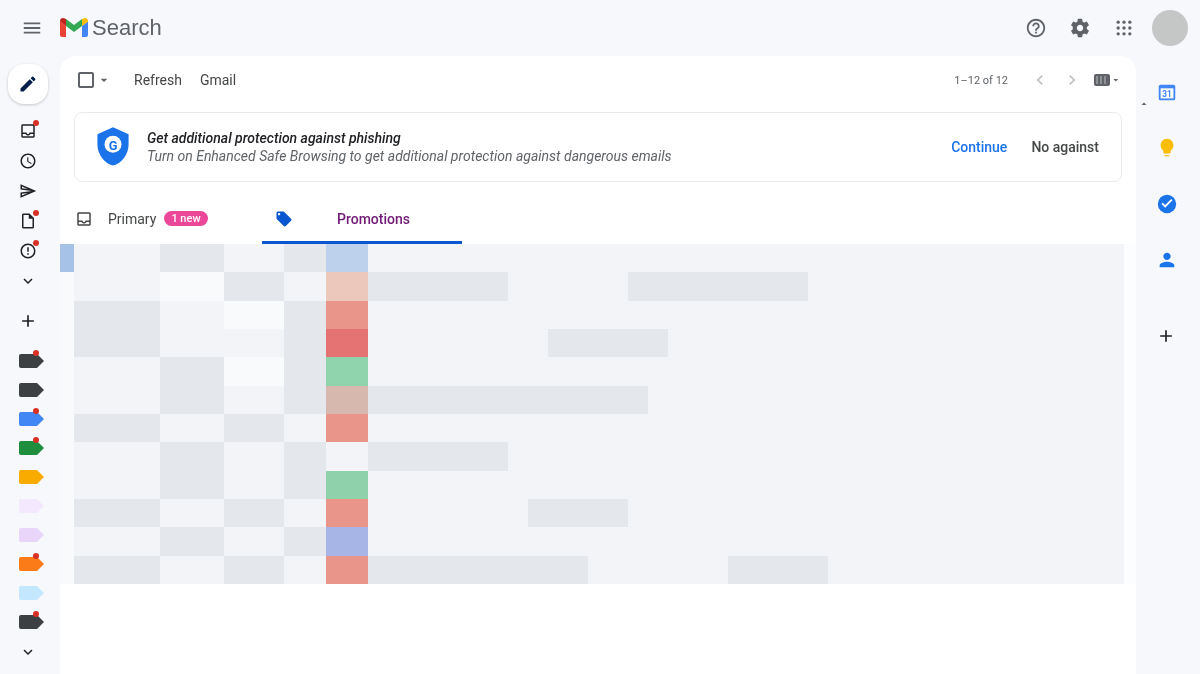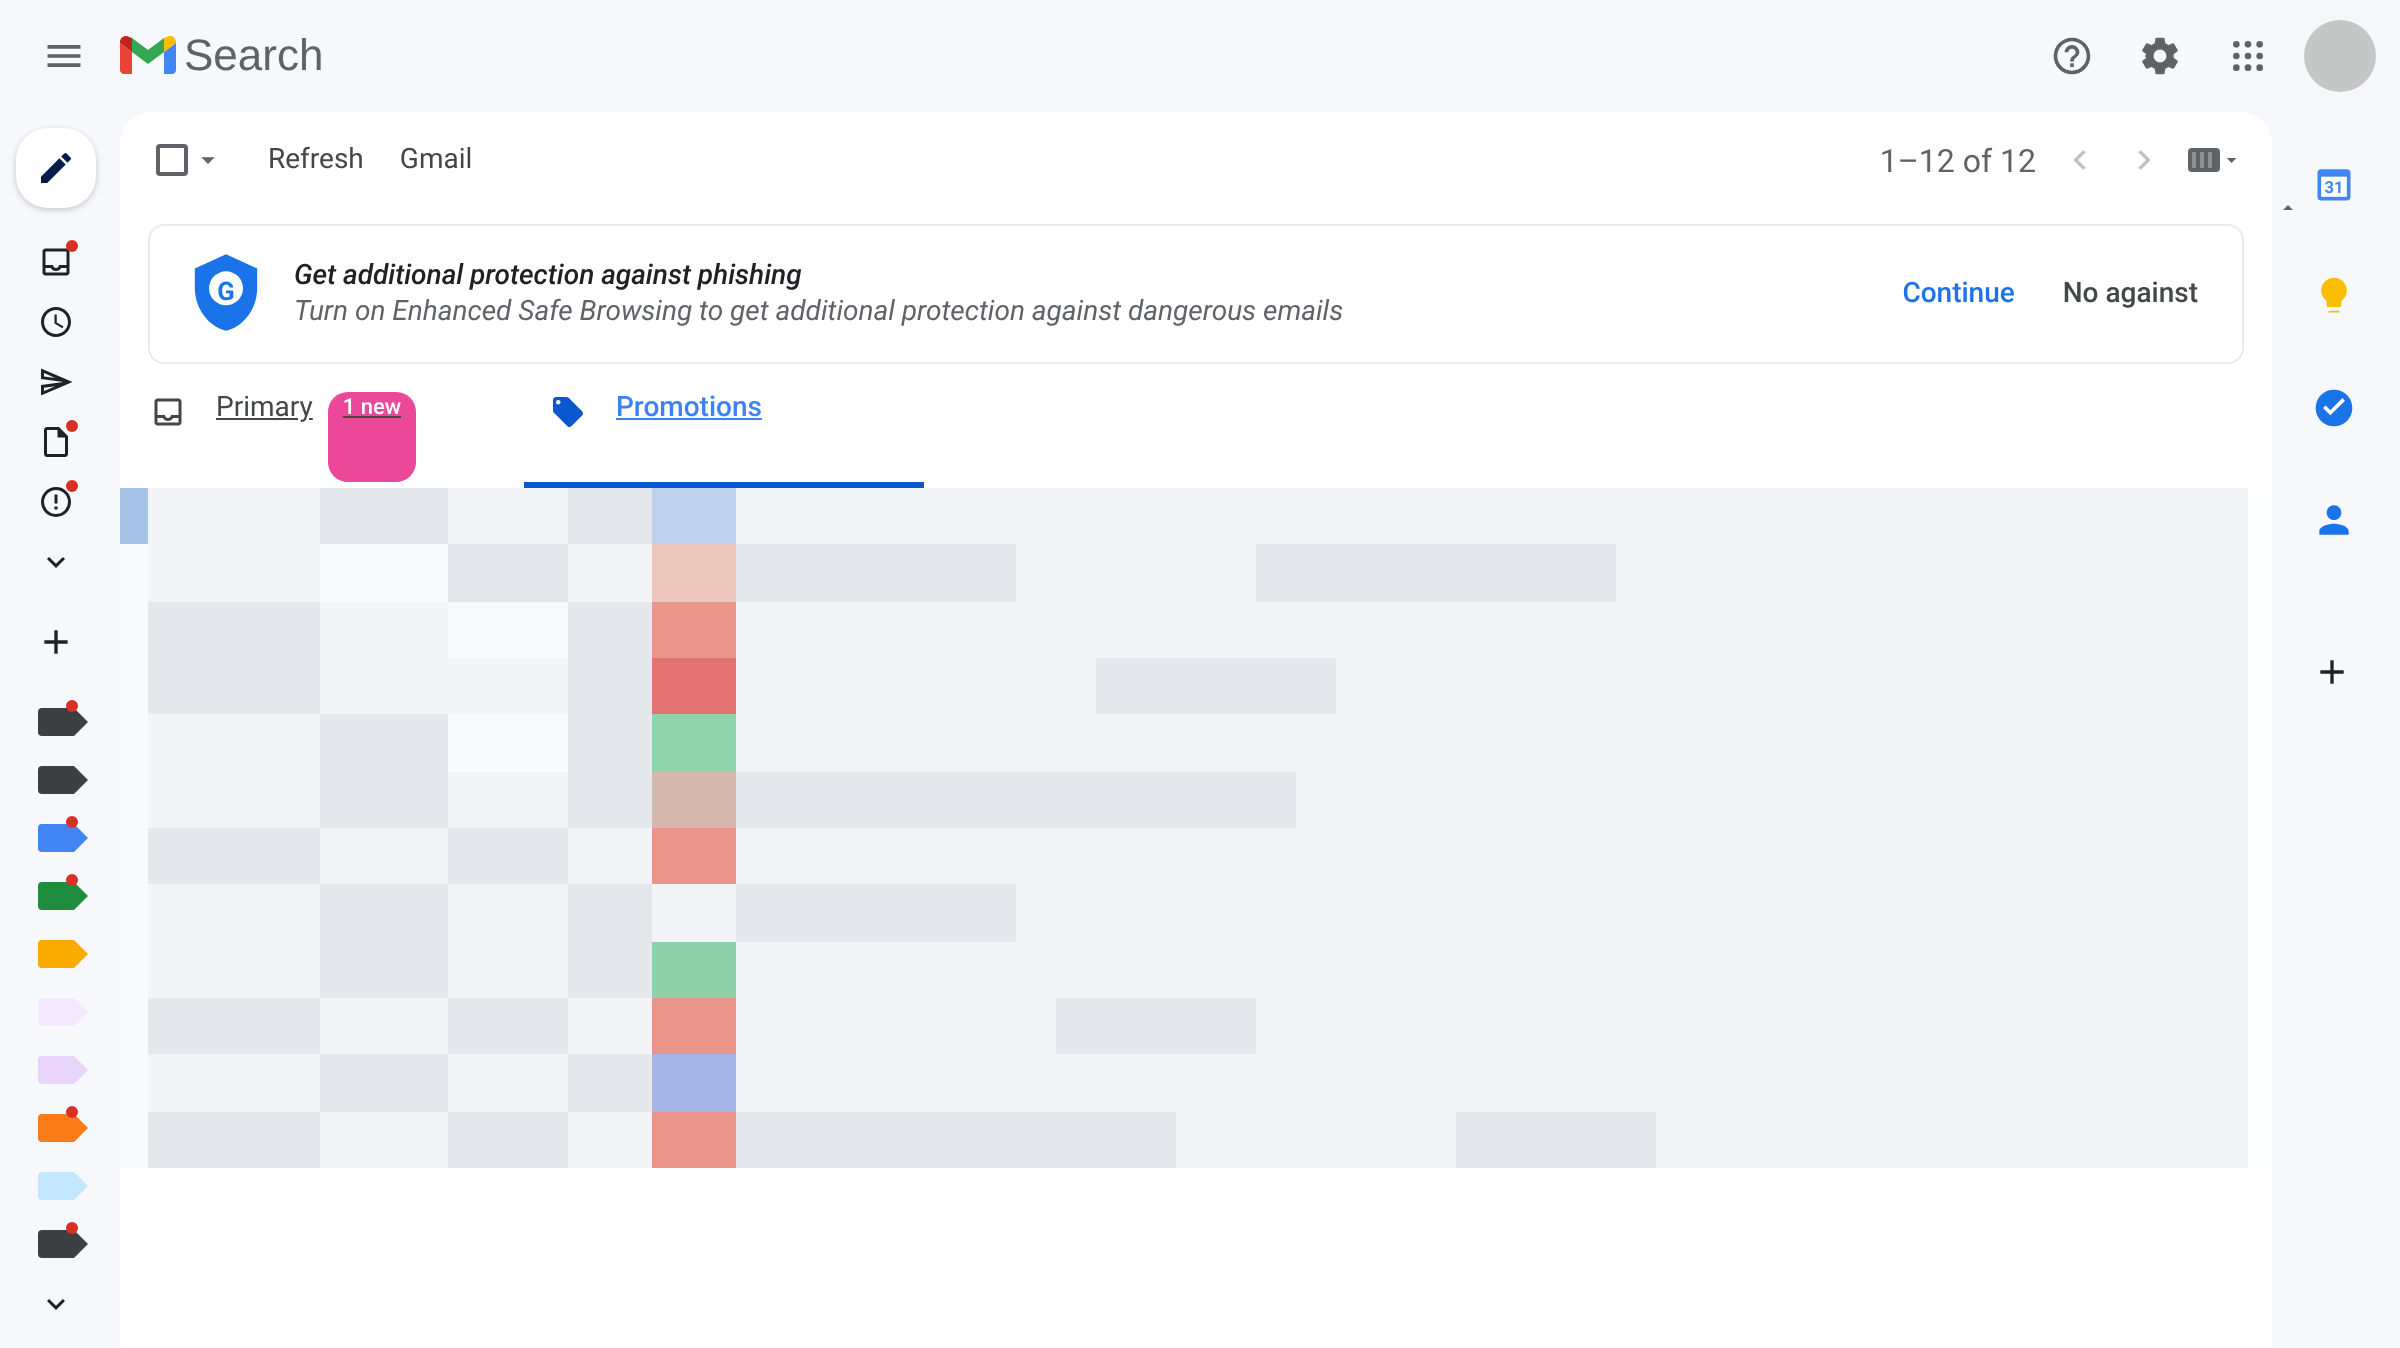--- a/index.html
+++ b/index.html
@@ -40,40 +40,40 @@
   
   .main { position: absolute; top: 56px; left: 60px; right: 64px; bottom: 0; background: #fff; border-radius: 16px 16px 0 0; overflow: hidden; }
 
   
   .toolbar { height: 48px; display: flex; align-items: center; padding: 0 14px; }
   .select-box { display: flex; align-items: center; cursor: pointer; padding: 4px; border-radius: 4px; }
   .checkbox { width: 16px; height: 16px; border: 2px solid #5f6368; border-radius: 2px; }
   .drop-arrow { margin-left: 2px; }
   .tb-text { font-size: 14px; color: #444746; margin-left: 18px; cursor: pointer; }
   .toolbar-right { margin-left: auto; display: flex; align-items: center; }
-  .page-count { font-size: 16px; color: #5f6368; margin-right: 6px; }
+  .page-count { font-size: 11px; color: #5f6368; margin-right: 16px; }
   .nav-arrow { width: 32px; height: 32px; display: flex; align-items: center; justify-content: center; border-radius: 50%; cursor: pointer; }
   .nav-arrow svg { fill: #bdc1c6; }
   .input-tool { width: 28px; height: 20px; display: flex; align-items: center; justify-content: center; cursor: pointer; margin-left: 6px; }
   .keyboard { width: 20px; height: 12px; background: #5f6368; border-radius: 2px; position: relative; }
   .keyboard::before { content: ''; position: absolute; inset: 2px; background: repeating-linear-gradient(to right, #fff 0 2px, transparent 2px 4px); opacity: .3; }
 
   
   .banner { margin: 8px 14px 0; border: 1px solid #e8eaed; border-radius: 8px; padding: 14px 18px; display: flex; align-items: center; }
   .shield-wrap { width: 40px; display: flex; justify-content: center; margin-right: 14px; }
   .banner-body { flex: 1; font-style: italic; }
   .banner-title { font-size: 14px; font-weight: 500; color: #202124; }
   .banner-sub { font-size: 14px; color: #5f6368; margin-top: 2px; }
   .continue { color: #1a73e8; font-size: 14px; font-weight: 500; cursor: pointer; margin-right: 24px; }
   .nothanks { color: #444746; font-size: 14px; font-weight: 500; cursor: pointer; margin-right: 4px; }
 
   
   .tabs { display: flex; height: 48px; margin-top: 14px; padding: 0 2px; }
-  .tab { display: flex; padding: 0 12px; min-width: 200px; cursor: pointer; font-size: 14px; color: #444746; border-bottom: 3px solid transparent; text-decoration: underline; }
-  .tab.active { color: #3b82f6; border-bottom-color: #0b57d0; font-weight: 500; }
+  .tab { display: flex; align-items: center; padding: 0 12px; min-width: 200px; cursor: pointer; font-size: 14px; color: #444746; border-bottom: 3px solid transparent; }
+  .tab.active { color: #701a75; border-bottom-color: #0b57d0; font-weight: 500; gap: 29px; }
   .tab-ico { width: 20px; height: 20px; margin-right: 14px; display: flex; align-items: center; justify-content: center; }
   .badge { background: #ec4899; color: #fff; font-size: 11px; font-weight: 500; padding: 1px 7px; border-radius: 10px; margin-left: 8px; }
 
   
   .pixelated { height: 340px; margin: 0; display: flex; flex-direction: column; }
   .pxrow { flex: 1; display: flex; }
   .pxcell { height: 100%; }
 </style>
 </head>
 <body>

